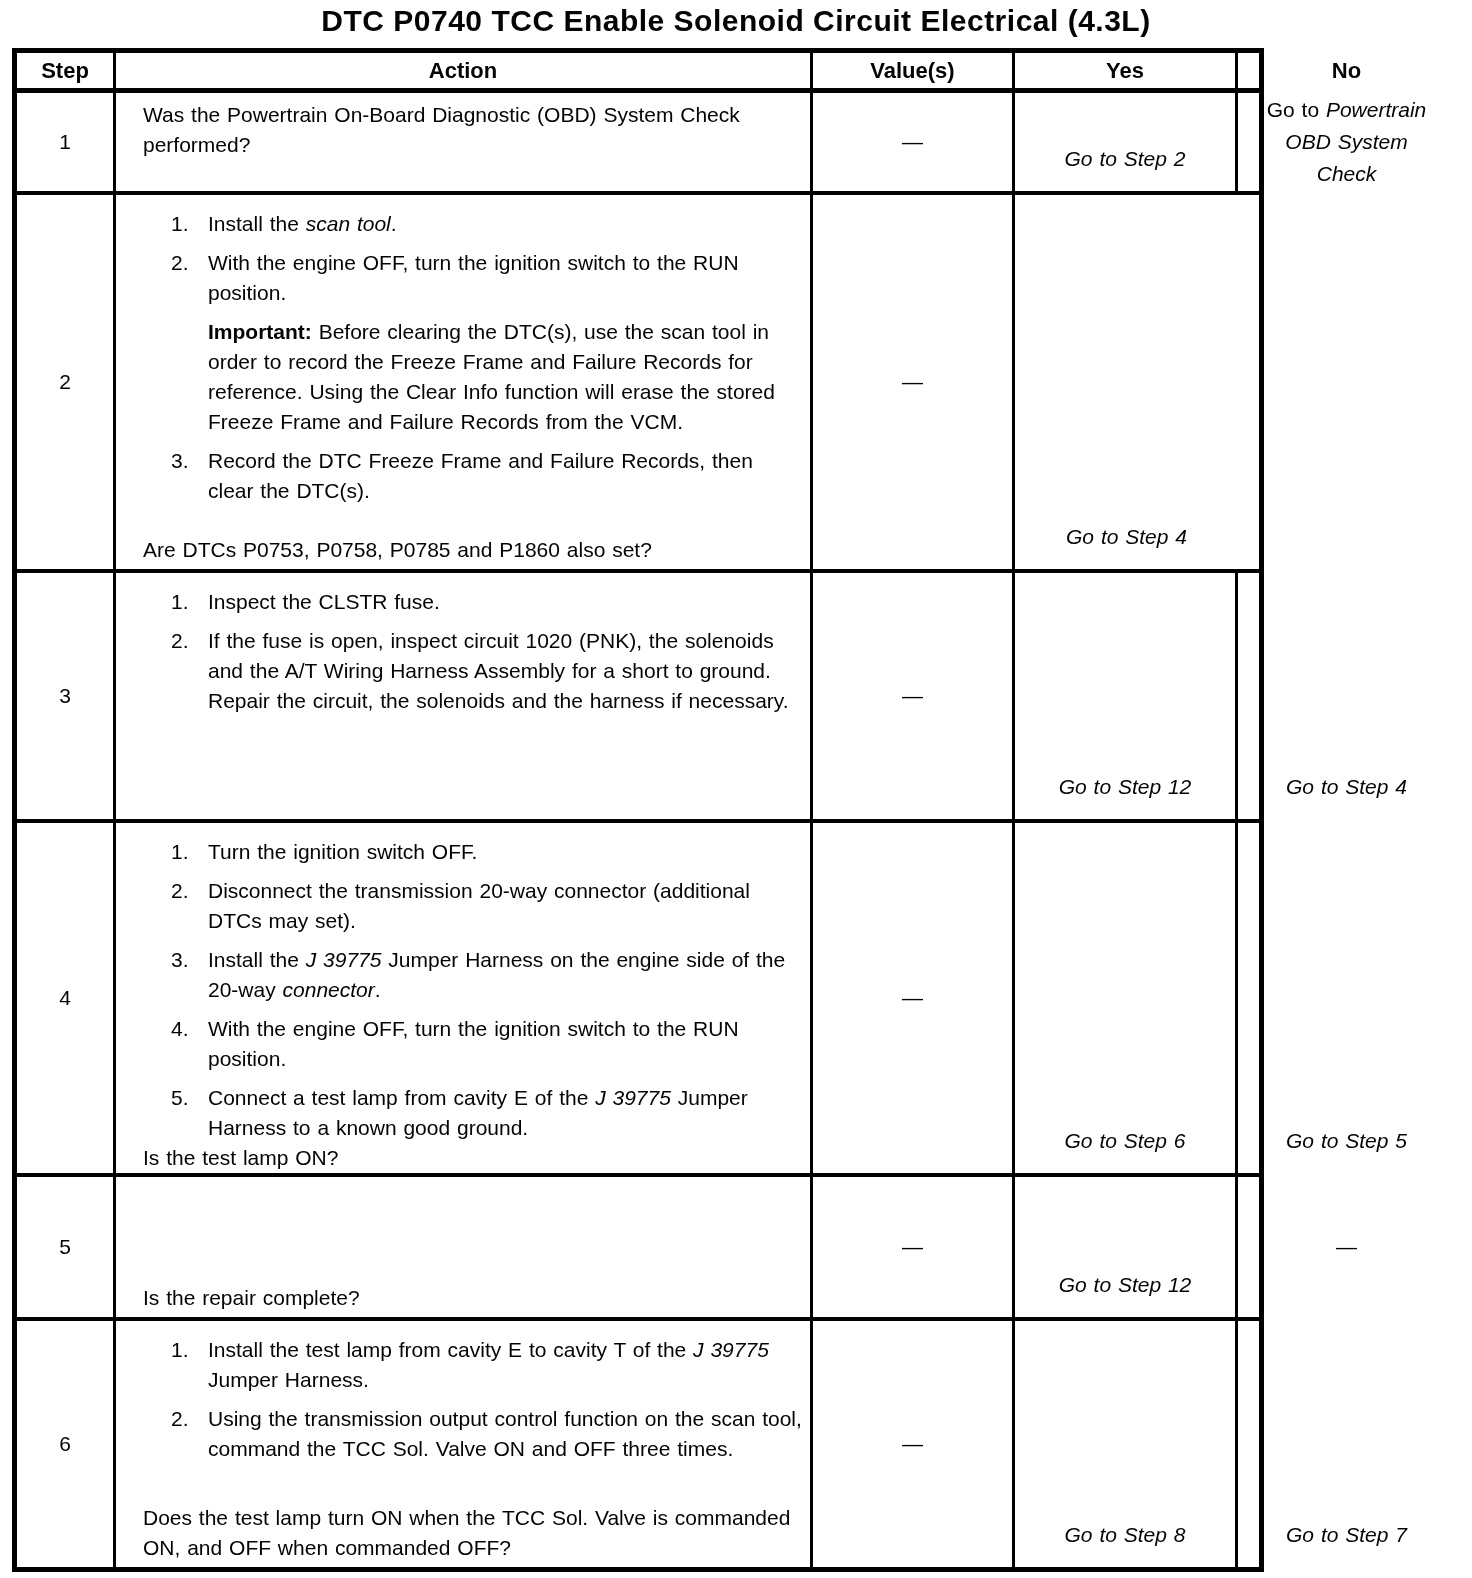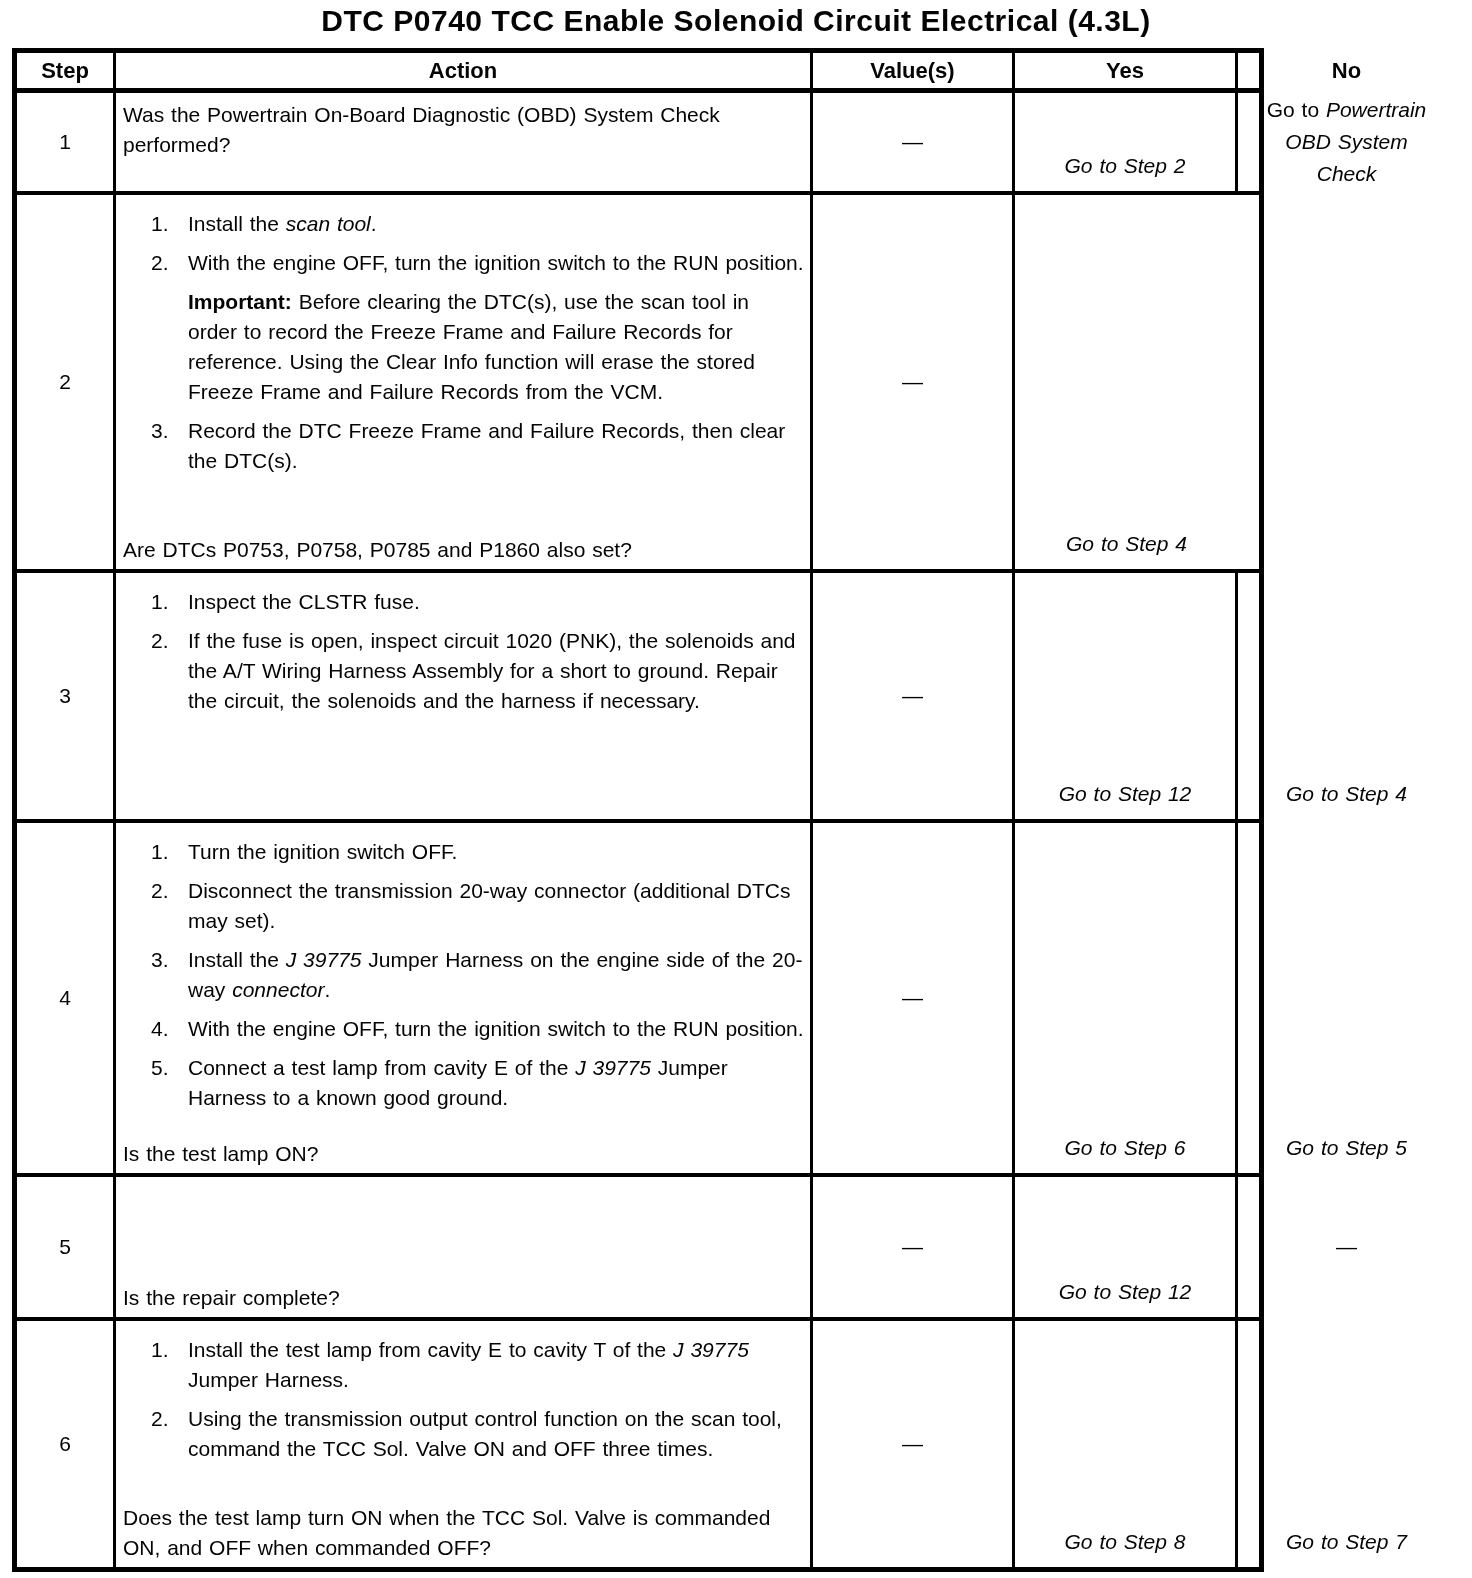--- a/index.html
+++ b/index.html
@@ -36,29 +36,29 @@
     border-right:3px solid #000;box-sizing:border-box;
     display:flex;flex-direction:column;overflow:hidden;
     font-size:21px;line-height:30px;word-spacing:1px;
   }
   .cell:last-child{border-right:none;}
   .hcell{
     flex-direction:row;align-items:center;justify-content:center;
     font-weight:bold;font-size:22px;
   }
   .step-cell{align-items:center;justify-content:center;}
-  .action-cell{padding:5px 6px 3px 7px;}
+  .action-cell{padding:5px 6px 3px 7px;margin-left:20px;}
   .lead{margin:2px 0 0 0;}
   .item{display:flex;margin-top:9px;padding-left:28px;}
   .item .num{flex:0 0 37px;}
   .item .itxt{flex:1 1 auto;}
   .question{margin-top:auto;padding-bottom:1px;}
   .value-cell{align-items:center;justify-content:center;}
   .outcome-cell{text-align:center;align-items:center;}
-  .kind-goto{justify-content:flex-end;padding-bottom:10px;}
+  .kind-goto{justify-content:flex-end;padding-bottom:17px;}
   .kind-center{justify-content:center;line-height:32px;}
   .kind-dash{justify-content:center;}
   .it{font-style:italic;}
   .bd{font-weight:bold;}
 </style>
 </head>
 <body>
 
 <div class="page">
   <div class="doc-title">DTC P0740 TCC Enable Solenoid Circuit Electrical (4.3L)</div>

